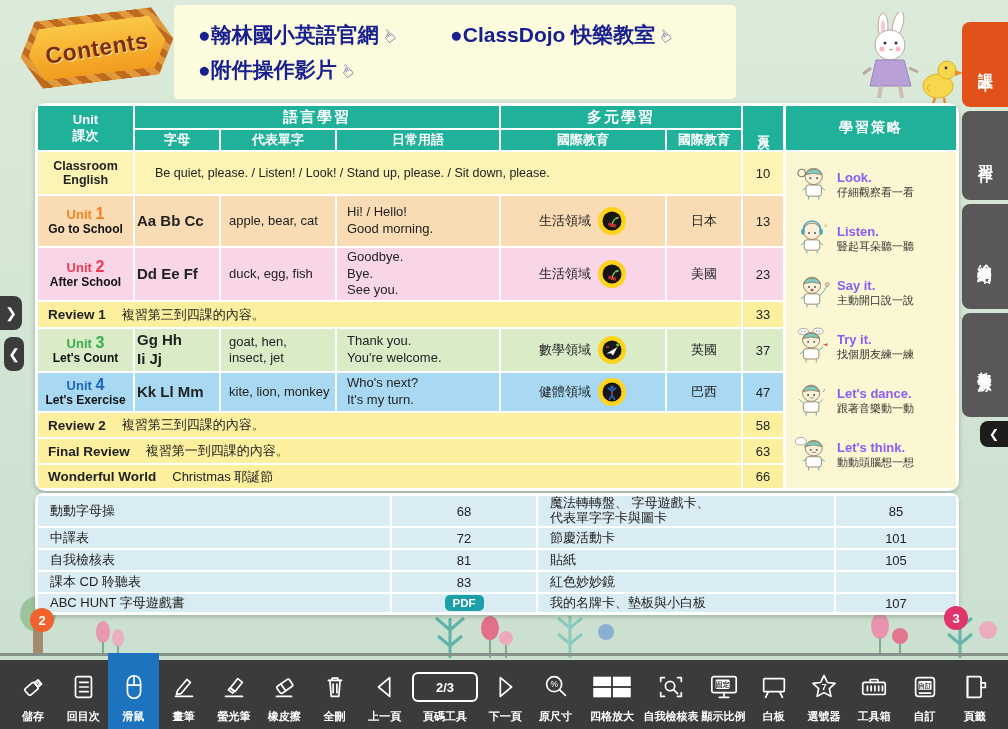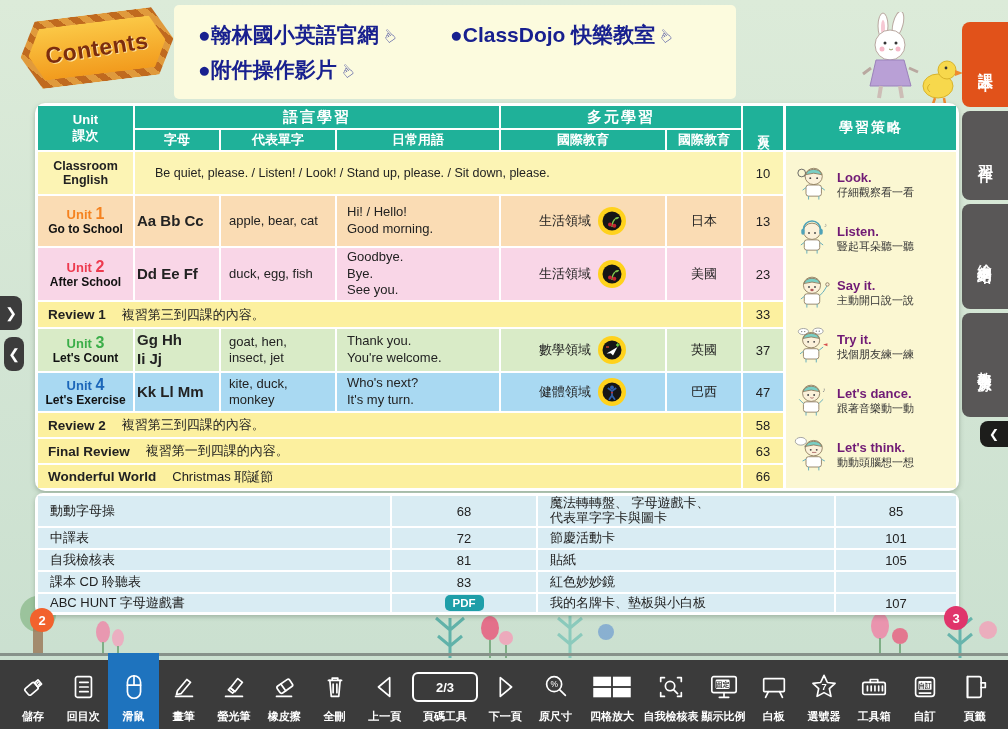--- a/index.html
+++ b/index.html
@@ -68,21 +68,21 @@
   .classroom-content{padding-left:20px;font-size:12.5px;}
 
   
   .strat{flex:0 0 170px;display:flex;flex-direction:column;gap:2px;}
   .strat-head{height:44px;background:#1fb199;color:#fff;font-weight:bold;font-size:14px;
     letter-spacing:2px;display:flex;align-items:center;justify-content:center;}
   .strat-body{flex:1;background:#fbf7d2;display:flex;flex-direction:column;
     justify-content:space-around;padding:6px 6px 6px 8px;}
   .strat-item{display:flex;align-items:center;gap:7px;}
   .strat-txt{line-height:1.25;}
-  .strat-en{font-size:13px;color:#701a75;font-weight:bold;}
+  .strat-en{font-size:13px;color:#8b5cf6;font-weight:bold;}
   .strat-zh{font-size:11px;color:#333;}
 
   
   .appendix{position:absolute;left:35px;top:493px;width:924px;height:122px;background:#fff;
     border-radius:8px;box-shadow:0 2px 4px rgba(60,80,60,.3);padding:3px;box-sizing:border-box;
     display:grid;gap:2px;grid-template-columns:352px 144px 1fr 120px;
     grid-template-rows:30px 20px 20px 20px 1fr;}
   .acell{background:#d9ecf3;display:flex;align-items:center;font-size:13px;color:#222;
     box-sizing:border-box;}
   .acell.item{padding-left:12px;line-height:1.15;}
@@ -286,21 +286,21 @@
           </svg>
         </div>
       <div class="cell bg-green center" style="grid-area:7/6/8/7">英國</div>
       <div class="cell bg-green center" style="grid-area:7/7/8/8">37</div>
 
       <div class="cell bg-blue unit-cell" style="grid-area:8/1/9/2">
         <span class="unit-tag u4"><span>Unit</span> <b>4</b></span>
         <span class="unit-name">Let's Exercise</span>
         </div>
       <div class="cell bg-blue letters" style="grid-area:8/2/9/3">Kk Ll Mm</div>
-      <div class="cell bg-blue words" style="grid-area:8/3/9/4">kite, duck, monkey</div>
+      <div class="cell bg-blue words" style="grid-area:8/3/9/4">kite, lion, monkey</div>
       <div class="cell bg-blue phrases pre" style="grid-area:8/4/9/5">Who's next?
 It's my turn.</div>
       <div class="cell bg-blue domain" style="grid-area:8/5/9/6">
         <span>健體領域</span>
         <svg width="30" height="30" viewBox="0 0 30 30">
             <circle cx="15" cy="15" r="14" fill="#ffd21c"></circle>
             <circle cx="15" cy="15" r="9.5" fill="#161616"></circle>
             <circle cx="15" cy="10.5" r="2" fill="#2f5fa8"></circle>
             <path d="M15 12.5v6M15 14l-4.2-3M15 14l4.2-3M15 18.5l-3 4.3M15 18.5l3 4.3" stroke="#2f5fa8" stroke-width="1.8" fill="none"></path>
             <path d="M14 15.5l1-1 1 1-1 1.2z" fill="#d22"></path>

